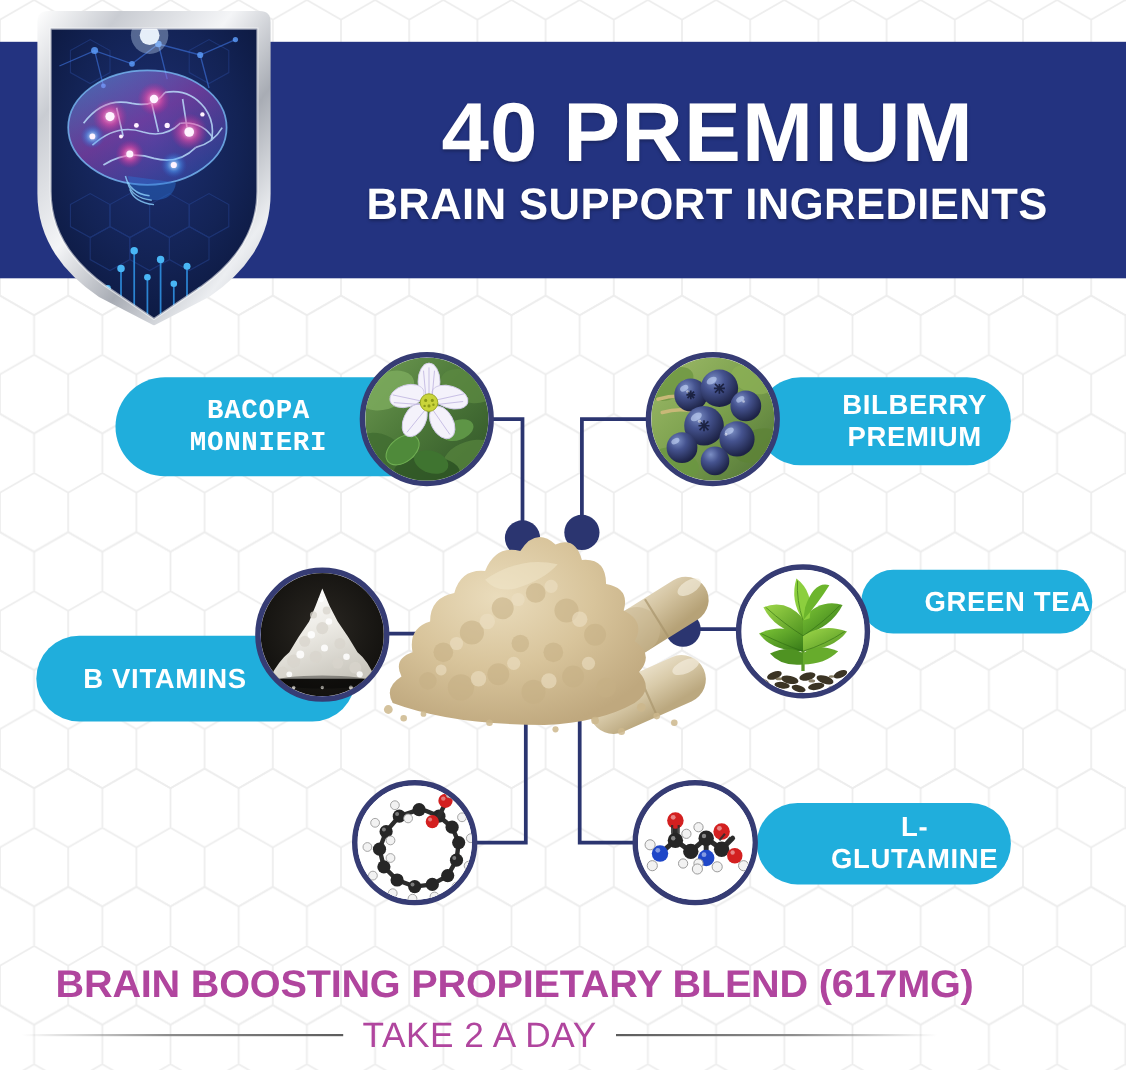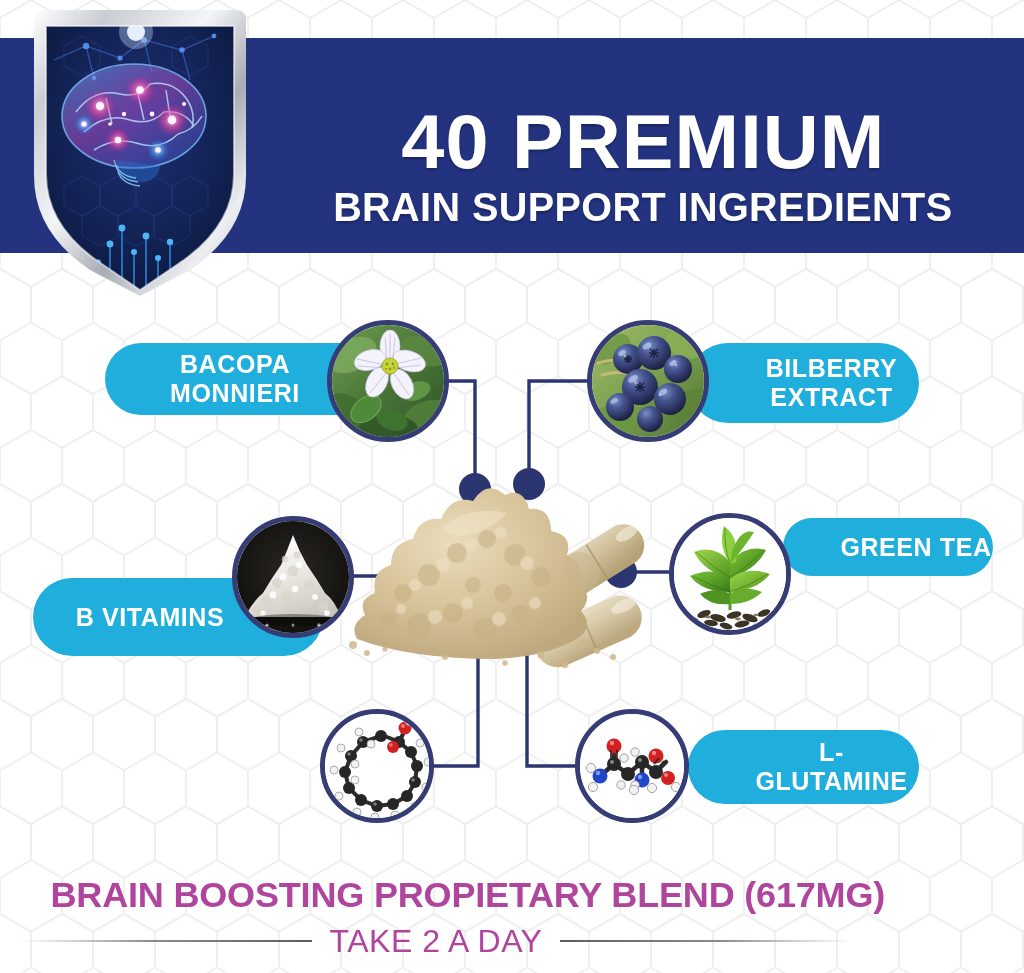--- a/index.html
+++ b/index.html
@@ -43,21 +43,20 @@
     position: absolute;
     left: 262px;
     top: 38px;
     width: 762px;
     height: 215px;
     z-index: 4;
     display: flex;
     flex-direction: column;
     align-items: center;
     justify-content: center;
-    margin-top: 21px;
   }
   #title-line1 {
     color: #ffffff;
     font-size: 76px;
     font-weight: bold;
     letter-spacing: 1px;
     line-height: 0.98;
     transform: scaleX(1.02);
     white-space: nowrap;
     text-shadow: 0 2px 3px rgba(0,0,0,0.28);
@@ -460,28 +459,28 @@
         <circle cx="100" cy="214" r="3"></circle>
       <circle cx="40" cy="206" r="2.6"></circle>
         <circle cx="268" cy="214" r="3"></circle>
       <circle cx="220" cy="222" r="3.2"></circle>
         <circle cx="160" cy="220" r="2.8"></circle>
     </g>
 
     <path d="M96 84 Q128 62 162 70 Q150 84 124 92 Q106 96 96 84 Z" fill="#F2E7CC" opacity="0.5"></path>
   </svg>
 
-  <div class="pill left" style="left:105px; top:343px; width:316px; height:72px;">
+  <div class="pill left" style="left:105px; top:343px; width:316px; height:90px;font-family:Liberation Mono, monospace;">
     <span class="pill-label">BACOPA
 MONNIERI</span>
   </div>
 
   <div class="pill right" style="left:688px; top:343px; width:231px; height:80px;">
     <span class="pill-label">BILBERRY
-EXTRACT</span>
+PREMIUM</span>
   </div>
 
   <div class="pill left" style="left:33px; top:538px; width:290px; height:78px;margin-top:40px;">
     <span class="pill-label">B VITAMINS</span>
   </div>
 
   <div class="pill right" style="left:783px; top:518px; width:210px; height:58px;">
     <span class="pill-label">GREEN TEA</span>
   </div>
 

